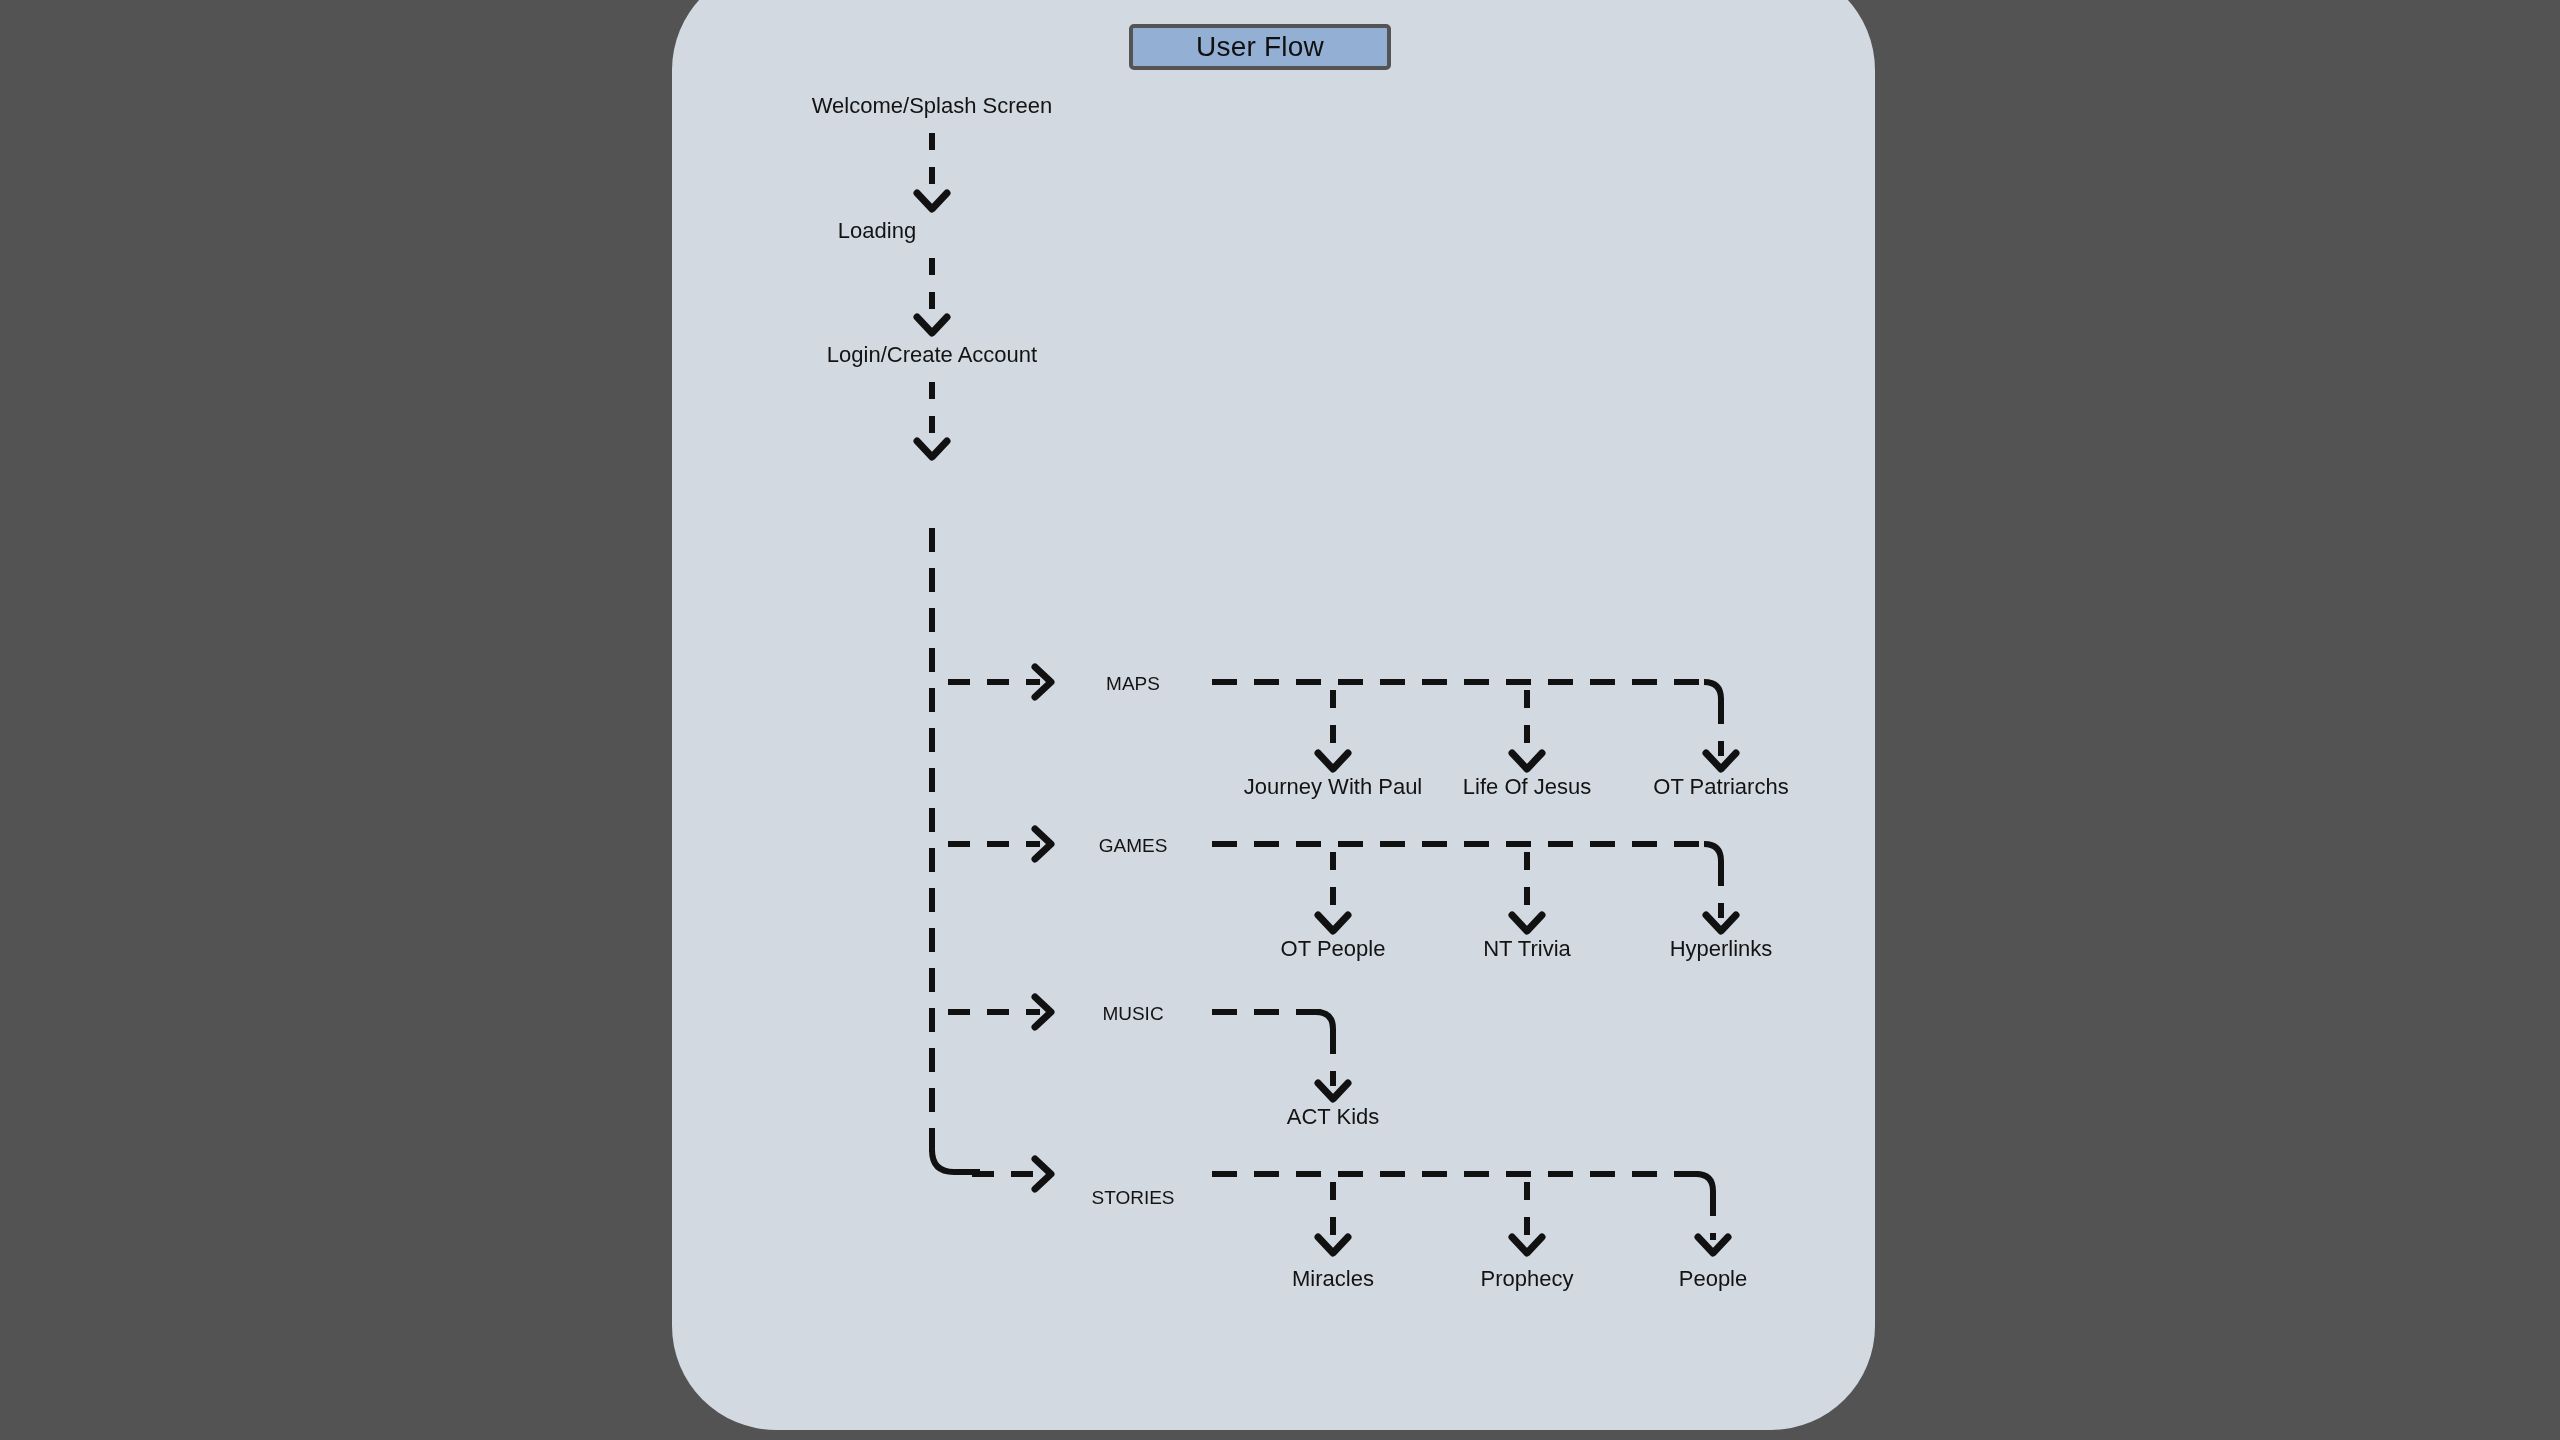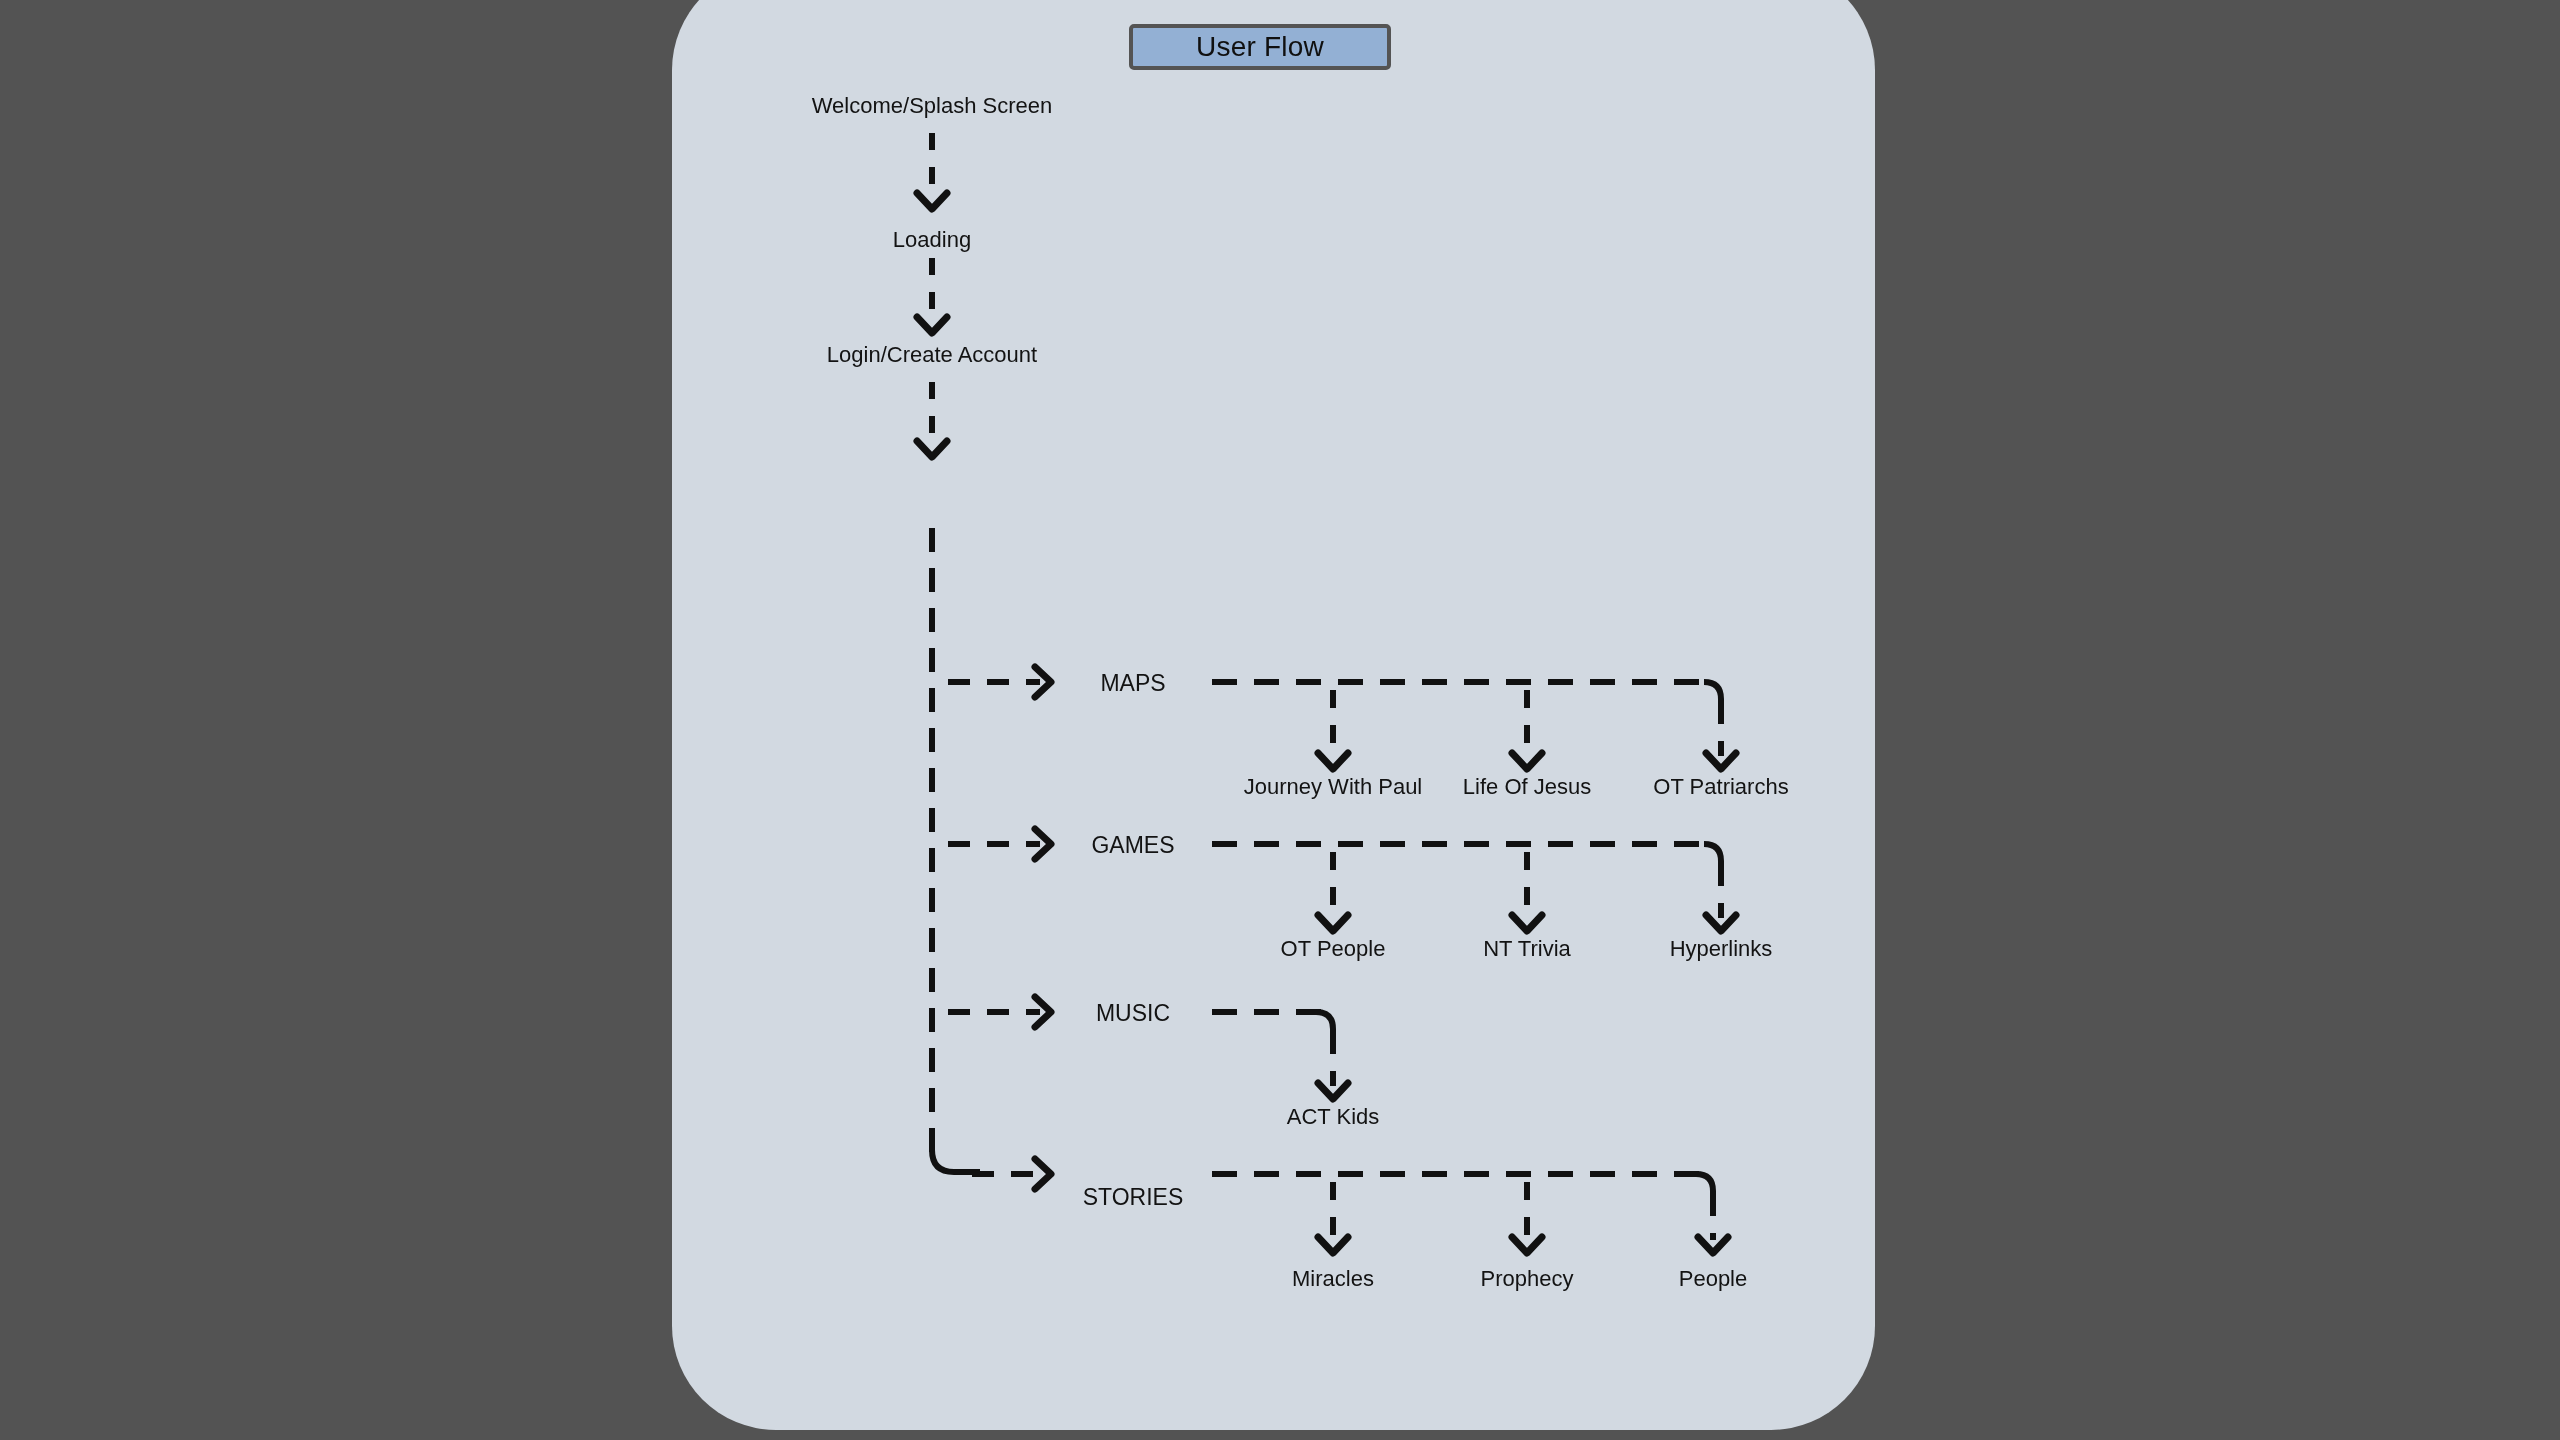--- a/index.html
+++ b/index.html
@@ -71,21 +71,21 @@
     white-space: pre;
     text-align: center;
     transform: translateX(-50%);
   }
   .node-label.two-line {
     line-height: 33px;
   }
   .branch-label {
     position: absolute;
     color: #131313;
-    font-size: 23px;
+    font-size: 19px;
     line-height: 1;
     white-space: nowrap;
     transform: translate(-50%, -50%);
   }
 </style>
 </head>
 <body>
 
 <div id="stage">
 
@@ -205,21 +205,21 @@
       <use href="#chev-down" x="1527" y="1250"></use>
       <g stroke-dasharray="18 17">
         <path d="M 1713 1198 L 1713 1240"></path>
       </g>
       <use href="#chev-down" x="1713" y="1250"></use>
     </g>
   </svg>
 
   <div class="node-label" style="left:932px; top:89px;">Welcome/Splash Screen</div>
 
-  <div class="node-label" style="left:932px; top:214px;margin-top:9px;">Loading</div>
+  <div class="node-label" style="left:877px; top:214px;">Loading</div>
 
   <div class="node-label" style="left:932px; top:338px;">Login/Create Account</div>
 
 
   <div class="branch-label" style="left:1133px; top:683px;">MAPS</div>
   <div class="branch-label" style="left:1133px; top:845px;">GAMES</div>
   <div class="branch-label" style="left:1133px; top:1013px;">MUSIC</div>
   <div class="branch-label" style="left:1133px; top:1197px;">STORIES</div>
 
   <div class="node-label" style="left:1333px; top:770px;">Journey With Paul</div>

